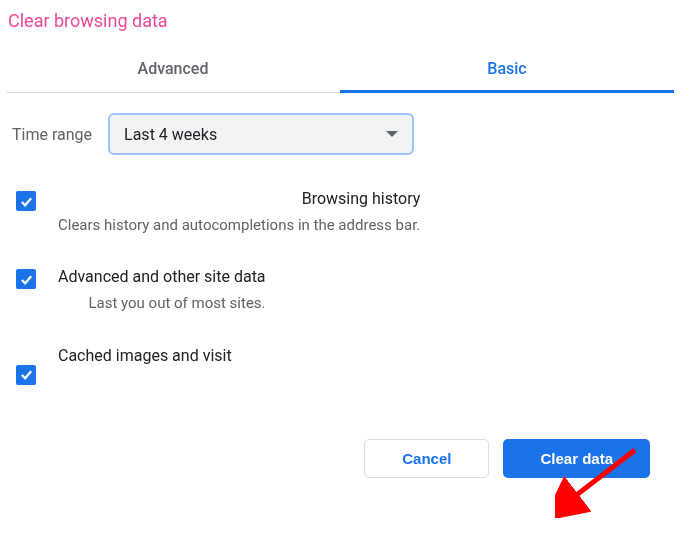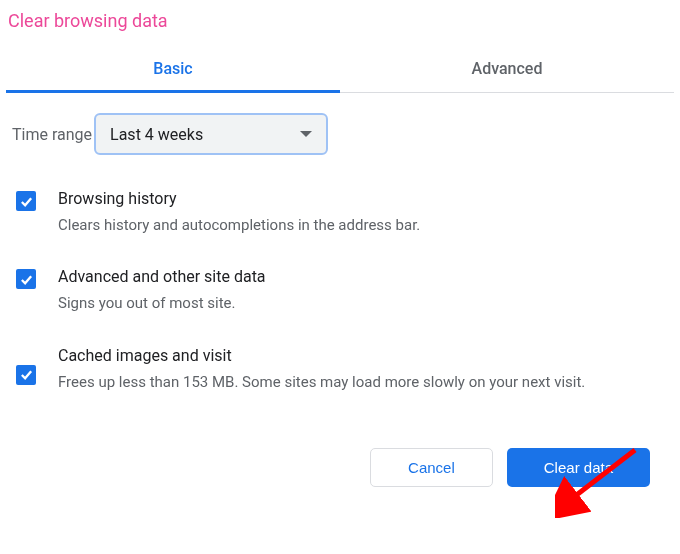--- a/index.html
+++ b/index.html
@@ -42,52 +42,53 @@
       left: 0; right: 0; bottom: -1px;
       height: 3px;
       background: #1a73e8;
     }
     .body {
       padding: 20px 6px 0 6px;
     }
     .time-row {
       display: flex;
       align-items: center;
-      gap: 2px;
+      gap: 16px;
       margin-bottom: 34px;
     }
     .time-label {
       font-size: 16px;
       color: #5f6368;
     }
     .select {
       display: flex;
       align-items: center;
       justify-content: space-between;
-      width: 234px;
+      width: 306px;
       height: 42px;
       padding: 0 14px;
       background: #f1f3f4;
       border: 2px solid #9fc2f5;
       border-radius: 6px;
       font-size: 16px;
       color: #202124;
       cursor: pointer;
     }
     .select-arrow {
       width: 0; height: 0;
       border-left: 6px solid transparent;
       border-right: 6px solid transparent;
       border-top: 6px solid #5f6368;
     }
     .option {
       display: flex;
       gap: 22px;
       padding: 0 0 30px 4px;
       align-items: flex-start;
+      text-align: right;
     }
     .option:last-of-type { padding-bottom: 20px; }
     .checkbox {
       width: 20px;
       height: 20px;
       background: #1a73e8;
       border-radius: 2px;
       flex-shrink: 0;
       cursor: pointer;
       display: flex;
@@ -117,21 +118,21 @@
       display: flex;
       justify-content: flex-end;
       gap: 14px;
       padding: 24px 18px 0 0;
     }
     .btn {
       padding: 10px 37px;
       font-size: 15px;
       border-radius: 5px;
       cursor: pointer;
-      font-weight: 400;
+      font-weight: 700;
       border: none;
     }
     .btn-cancel {
       background: #fff;
       color: #1a73e8;
       border: 1px solid #dadce0;
     }
     .btn-primary {
       background: #1a73e8;
       color: #fff;
@@ -144,22 +145,22 @@
     }
   </style>
 </head>
 <body>
 
 <div class="dialog">
 
   <div class="title">Clear browsing data</div>
 
   <div class="tabs">
+    <div class="tab">Advanced</div>
     <div class="tab active">Basic</div>
-    <div class="tab">Advanced</div>
   </div>
 
   <div class="body">
 
     <div class="time-row">
       <span class="time-label">Time range</span>
       <div class="select">
         <span>Last 4 weeks</span>
         <span class="select-arrow"></span>
       </div>
@@ -178,33 +179,32 @@
     </div>
 
     <div class="option">
       <div class="checkbox">
         <svg class="checkmark" viewBox="0 0 14 14">
             <polyline points="2,7.5 5.5,11 12,3.5"></polyline>
           </svg>
       </div>
       <div>
         <div class="opt-title">Advanced and other site data</div>
-        <div class="opt-desc">Signs you out of most site.</div>
+        <div class="opt-desc">Last you out of most sites.</div>
       </div>
     </div>
 
     <div class="option cached">
       <div class="checkbox">
         <svg class="checkmark" viewBox="0 0 14 14">
             <polyline points="2,7.5 5.5,11 12,3.5"></polyline>
           </svg>
       </div>
       <div>
         <div class="opt-title">Cached images and visit</div>
-        <div class="opt-desc">Frees up less than 153 MB. Some sites may load more slowly on your next visit.</div>
       </div>
     </div>
 
     <div class="buttons">
       <button class="btn btn-cancel">Cancel</button>
       <button class="btn btn-primary">Clear data</button>
     </div>
 
   </div>
 </div>

